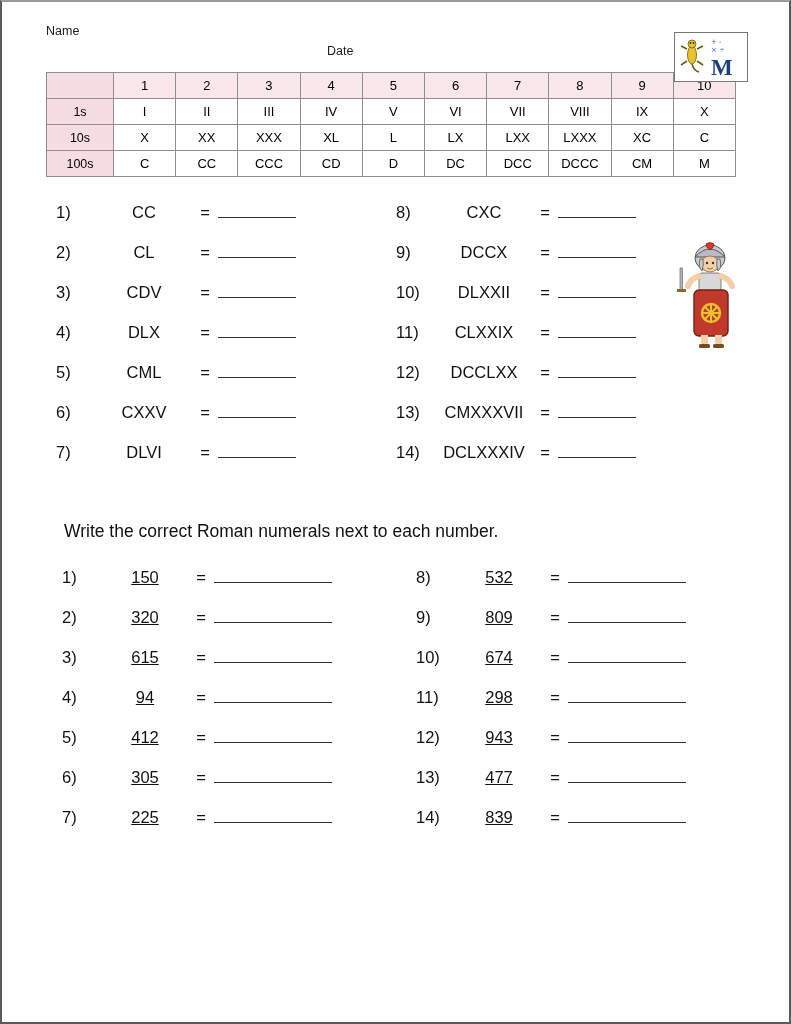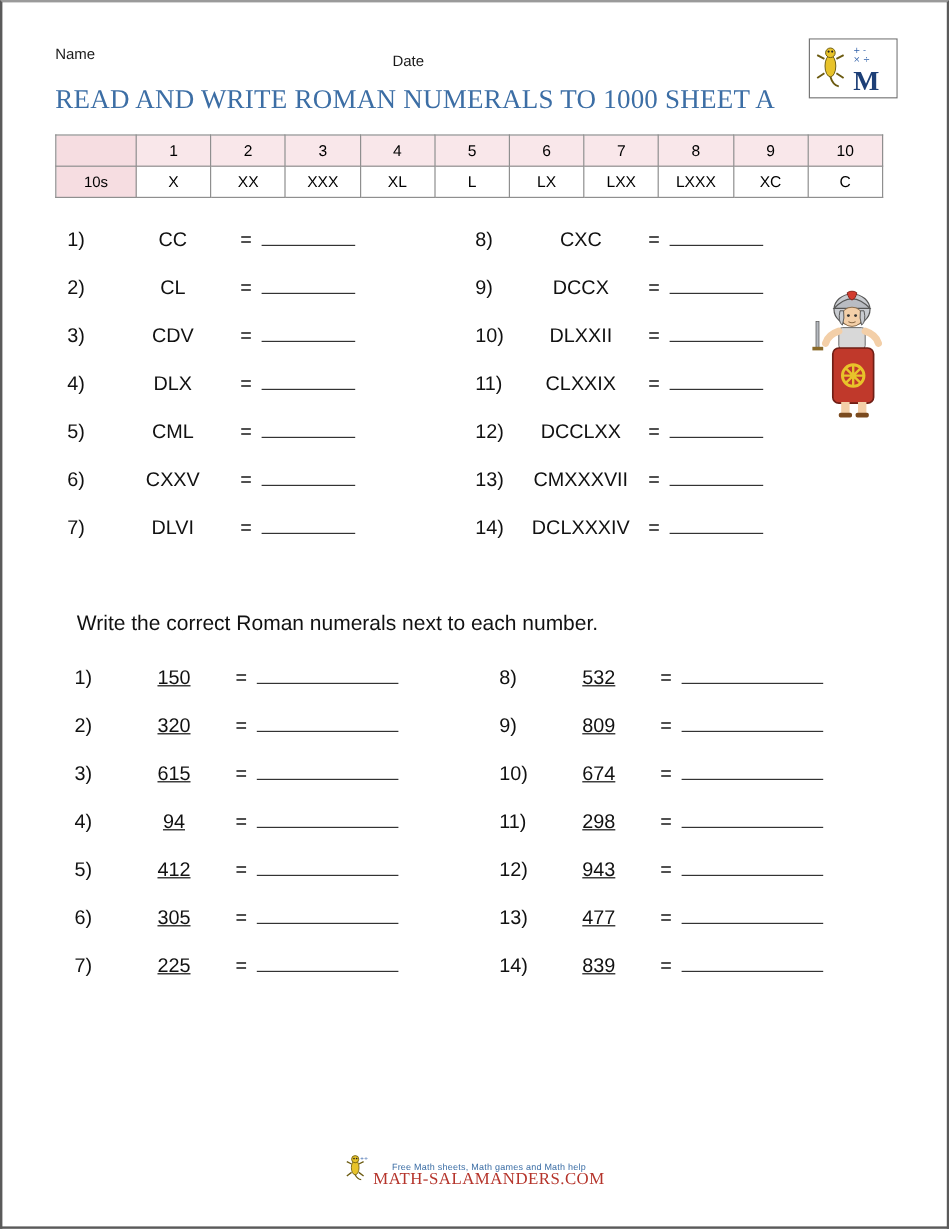--- a/index.html
+++ b/index.html
@@ -35,21 +35,21 @@
   }
 
   
   .hdr {
     position: relative;
     height: 42px;
   }
   .hdr .name-label {
     position: absolute;
     left: 14px;
-    top: 24px;
+    top: 10px;
     font-size: 12.5px;
     color: #1a1a1a;
   }
   .hdr .date-label {
     position: absolute;
     left: 295px;
     top: 30px;
     font-size: 12.5px;
     color: #1a1a1a;
   }
@@ -215,52 +215,77 @@
           <g fill="#2f5fa8" font-family="DejaVu Sans, sans-serif" font-size="7">
             <text x="36" y="11">+ -</text>
             <text x="36" y="19">× ÷</text>
           </g>
 
           <text x="36" y="42" fill="#1d3f77" font-family="Liberation Serif, serif" font-size="23" font-weight="bold">M</text>
         </svg>
       </div>
     </div>
 
-    <div class="title">READ AND WRITE ROMAN NUMERALS TO 1000 SHEET A</div>
 
     <table class="ref">
       <thead>
         <tr>
           <td class="corner"></td>
           <td>1</td>
           <td>2</td>
           <td>3</td>
           <td>4</td>
           <td>5</td>
           <td>6</td>
           <td>7</td>
           <td>8</td>
           <td>9</td>
           <td>10</td>
         </tr>
       </thead>
       <tbody>
         <tr>
+          <td class="rowhead">1s</td>
+          <td>I</td>
+          <td>II</td>
+          <td>III</td>
+          <td>IV</td>
+          <td>V</td>
+          <td>VI</td>
+          <td>VII</td>
+          <td>VIII</td>
+          <td>IX</td>
+          <td>X</td>
+        </tr>
+        <tr>
           <td class="rowhead">10s</td>
           <td>X</td>
           <td>XX</td>
           <td>XXX</td>
           <td>XL</td>
           <td>L</td>
           <td>LX</td>
           <td>LXX</td>
           <td>LXXX</td>
           <td>XC</td>
           <td>C</td>
         </tr>
+        <tr>
+          <td class="rowhead">100s</td>
+          <td>C</td>
+          <td>CC</td>
+          <td>CCC</td>
+          <td>CD</td>
+          <td>D</td>
+          <td>DC</td>
+          <td>DCC</td>
+          <td>DCCC</td>
+          <td>CM</td>
+          <td>M</td>
+        </tr>
       </tbody>
     </table>
 
 
     <div class="grid s1" style="height: 300px;">
 
       <div class="prob" style="left:10px; top:16px;">
         <span class="num">1)</span>
         <span class="val">CC</span>
         <span class="eq">=</span>
@@ -467,31 +492,13 @@
 
         <rect x="29" y="93" width="7" height="11" fill="#f3cfa8"></rect>
         <rect x="43" y="93" width="7" height="11" fill="#f3cfa8"></rect>
         <rect x="27" y="102" width="11" height="4" rx="1.5" fill="#7a4a1e"></rect>
         <rect x="41" y="102" width="11" height="4" rx="1.5" fill="#7a4a1e"></rect>
       </svg>
     </div>
 
   </div>
 
-  <div class="footer">
-    <div class="brandwrap">
-      <span class="fman">
-        <svg width="22" height="24" viewBox="0 0 22 24">
-          <g fill="#e8c32a" stroke="#6b5a10" stroke-width="0.7">
-            <ellipse cx="9" cy="13" rx="3.2" ry="6"></ellipse>
-            <circle cx="9" cy="6" r="3"></circle>
-          </g>
-          <path d="M6 10 L2 8 M12 10 L16 8 M6 17 L2 20 M12 17 L16 20 M9 19 q2 4 5 4" stroke="#6b5a10" stroke-width="1.1" fill="none"></path>
-          <circle cx="8" cy="5.4" r="0.7" fill="#222"></circle>
-          <circle cx="10.2" cy="5.4" r="0.7" fill="#222"></circle>
-          <text x="13" y="7" fill="#2f5fa8" font-family="DejaVu Sans, sans-serif" font-size="4">+÷</text>
-        </svg>
-      </span>
-      <div class="tag">Free Math sheets, Math games and Math help</div>
-      <div class="brand">MATH-SALAMANDERS.COM</div>
-    </div>
-  </div>
 </div>
 
 </body></html>

